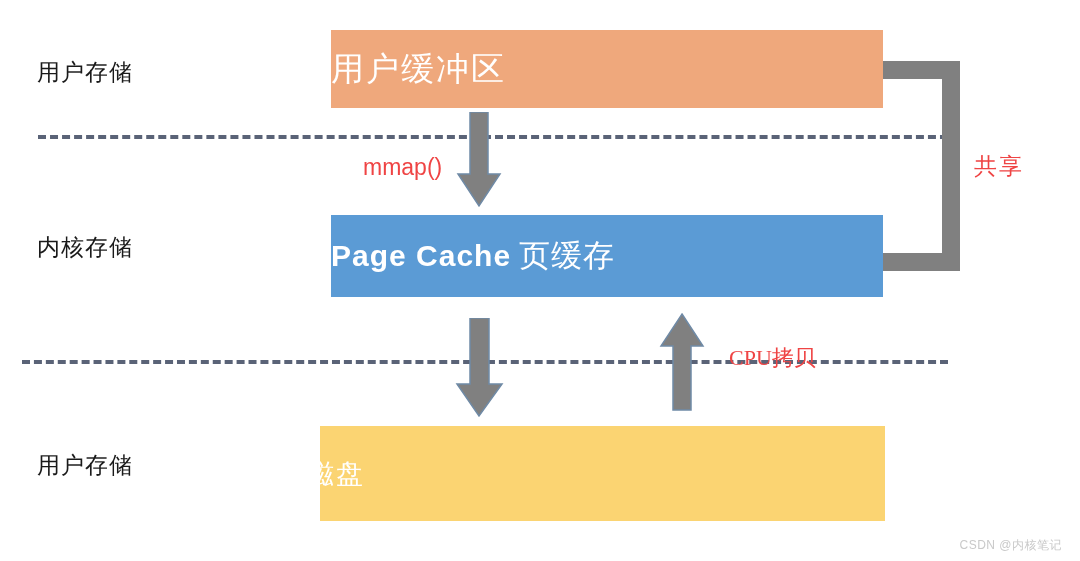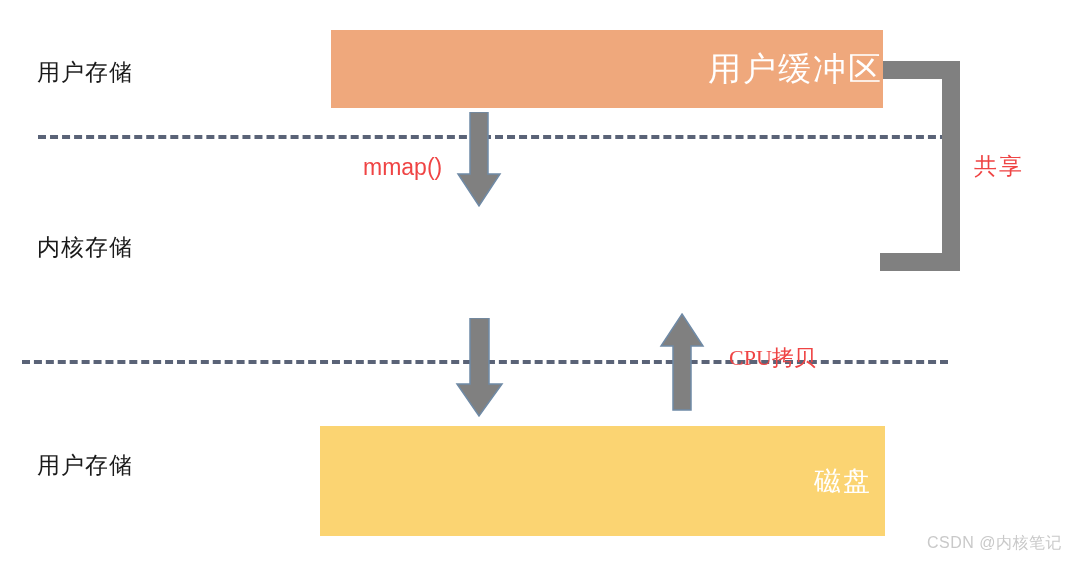--- a/index.html
+++ b/index.html
@@ -36,24 +36,23 @@
     border-top: 4px dashed #5a6377;
   }
   #boundary-user-kernel   { left: 38px; top: 135px; width: 922px; }
   #boundary-kernel-device { left: 22px; top: 360px; width: 926px; }
 
   
   .block {
     position: absolute;
     display: flex;
     align-items: center;
-    justify-content: flex-end;
+    justify-content: flex-start;
     color: #ffffff;
     box-sizing: border-box;
-    padding-left: 17px;
   }
   #block-user-buffer {
     left: 331px; top: 30px;
     width: 552px; height: 78px;
     background: #efa87c;
     font-size: 33px;
     font-family: "Liberation Serif", serif;
     letter-spacing: 2px;
   }
   #block-page-cache {
@@ -65,21 +64,21 @@
     letter-spacing: 1px;
   }
   #block-page-cache .pc-zh {
     font-family: "Liberation Serif", serif;
     font-weight: normal;
     margin-left: 8px;
     font-size: 31px;
   }
   #block-disk {
     left: 320px; top: 426px;
-    width: 565px; height: 110px;
+    width: 565px; height: 95px;
     background: #fbd472;
     font-size: 27px;
     font-family: "Liberation Serif", serif;
     letter-spacing: 2px;
   }
   #block-disk .disk-text {
     position: relative;
     left: -13px;
   }
 
@@ -124,21 +123,21 @@
   #shared-bracket .seg { position: absolute; background: #808080; }
   #shared-bracket .seg-top    { left: 0;    top: 0;    width: 80px; height: 18px; }
   #shared-bracket .seg-right  { left: 62px; top: 0;    width: 18px; height: 210px; }
   #shared-bracket .seg-bottom { left: 0;    top: 192px;width: 80px; height: 18px; }
 
   
   #watermark {
     position: absolute;
     right: 18px; bottom: 7px;
     color: #c9c9c9;
-    font-size: 16px;
+    font-size: 12px;
     letter-spacing: 0.5px;
     font-family: "Liberation Sans", sans-serif;
   }
 </style>
 </head>
 <body>
 
 <div id="canvas">
 
   <div class="tier-label" id="label-user">用户存储</div>
@@ -151,20 +150,24 @@
   <div id="shared-bracket">
     <div class="seg seg-top"></div>
     <div class="seg seg-right"></div>
     <div class="seg seg-bottom"></div>
   </div>
 
   <div class="block" id="block-user-buffer">
     <span>用户缓冲区</span>
   </div>
 
+  <div class="block" id="block-page-cache">
+    <span>Page Cache</span>
+    <span class="pc-zh">页缓存</span>
+  </div>
 
   <div class="block" id="block-disk">
     <span class="disk-text">磁盘</span>
   </div>
 
   <div class="arrow" id="arrow-mmap">
     <svg width="48" height="96" viewBox="0 0 48 96">
       <polygon points="15,0 33,0 33,62 45,62 24,94 3,62 15,62" fill="#808080" stroke="#6f8aa6" stroke-width="1.5"></polygon>
     </svg>
   </div>

